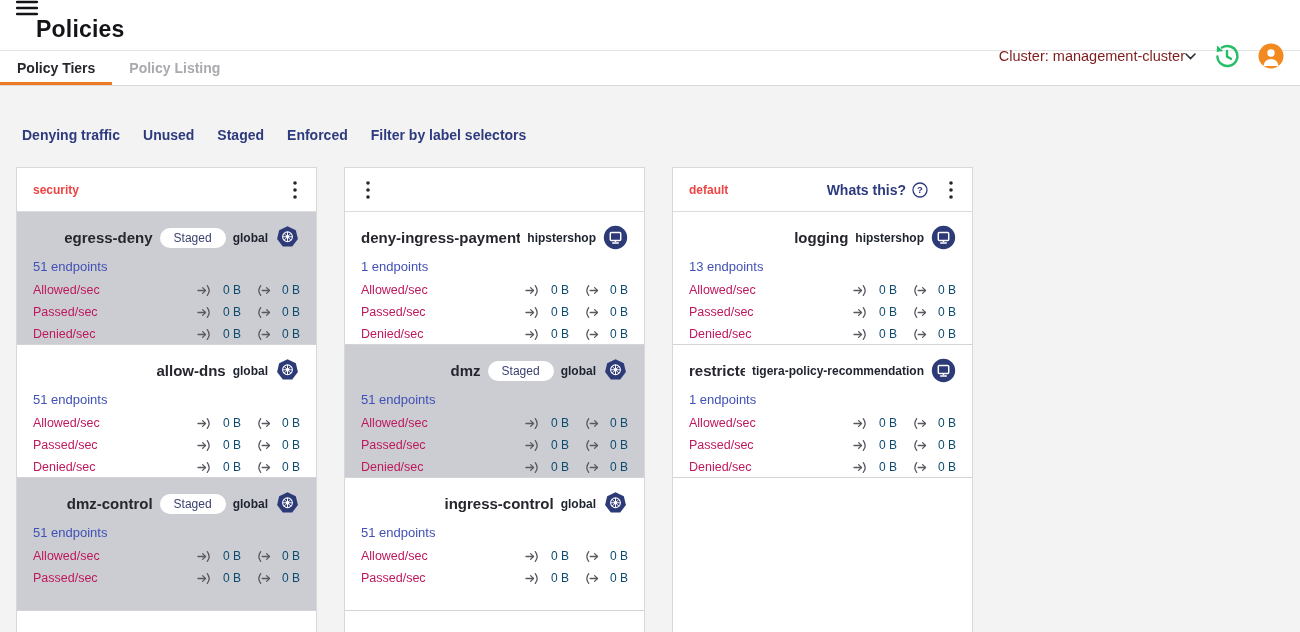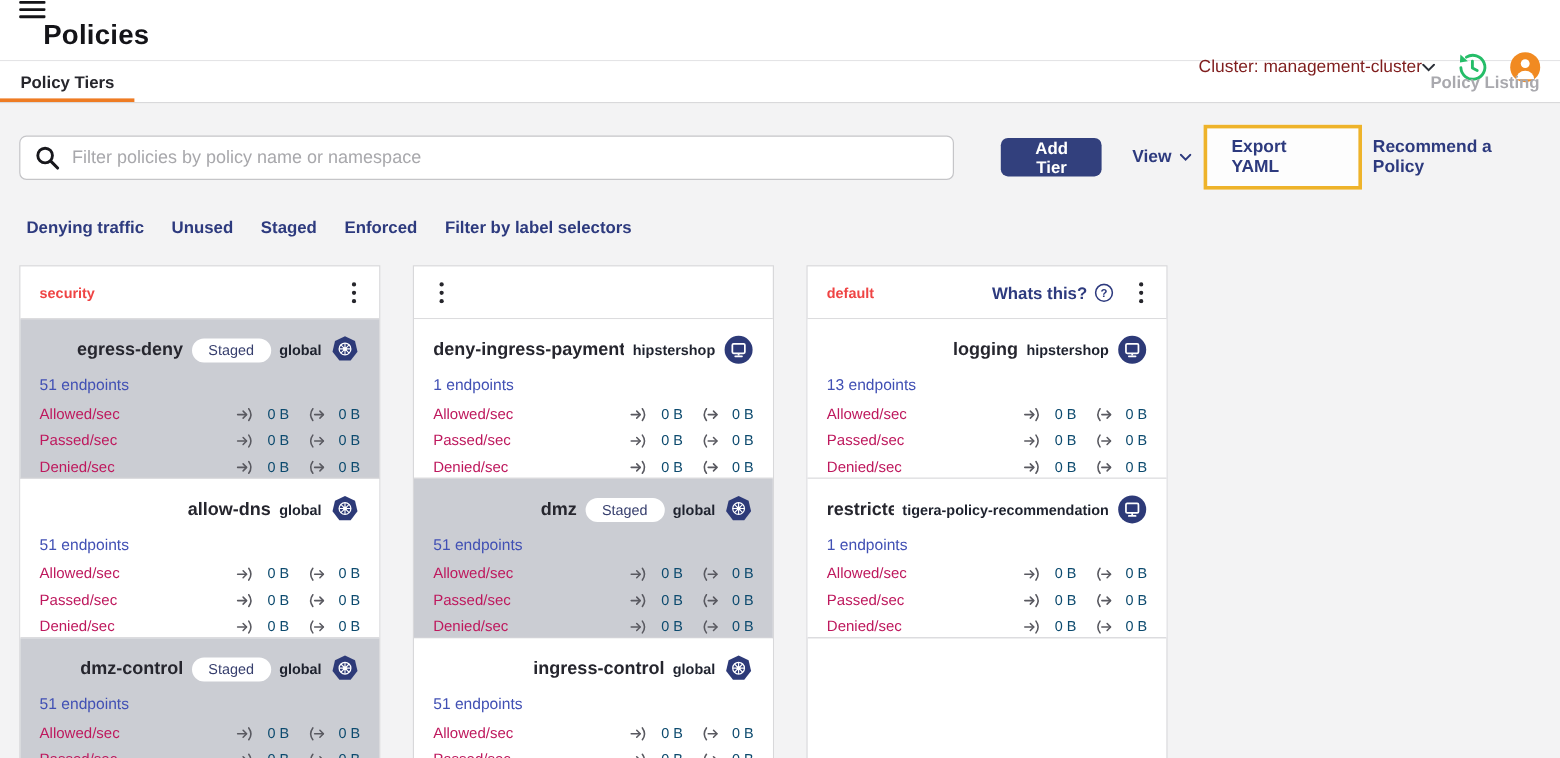--- a/index.html
+++ b/index.html
@@ -16,21 +16,21 @@
     height:51px; background:#fff; border-bottom:1px solid #e4e4e6;
     display:flex; padding:0 16px;flex-direction:column;
   }
   .hamburger { width:24px; height:18px; cursor:pointer; display:flex; align-items:center; }
   .app-title { font-size:23px; font-weight:700; color:#141418; margin-left:20px; letter-spacing:.2px; }
   .header-right { margin-left:auto; display:flex; align-items:center; gap:18px; }
   .cluster-select { display:flex; align-items:center; font-size:14.5px; color:#7f1d1d; cursor:pointer; }
   .round-icon { width:26px; height:26px; display:flex; cursor:pointer; }
 
   
-  .tab-bar { height:35px; background:#fff; border-bottom:1px solid #d9d9db; display:flex;justify-content:space-between; }
+  .tab-bar { height:35px; background:#fff; border-bottom:1px solid #d9d9db; display:flex; }
   .tab { padding:0 17px; display:flex; align-items:center; font-size:14px; font-weight:700;
          color:#a9a9ae; position:relative; cursor:pointer; }
   .tab.active { color:#26262c; }
   .tab.active::after { content:""; position:absolute; left:0; right:0; bottom:0; height:3px; background:#ee7b23; }
 
   
   .content { padding:18px 16px 0; }
   .toolbar { display:flex; align-items:center; }
   .search-box {
     width:811px; height:37px; background:#fff; border:1px solid #c5c5c8; border-radius:6px;
@@ -124,40 +124,20 @@
   <div class="tab active">
       <span>Policy Tiers</span>
     </div>
   <div class="tab">
       <span>Policy Listing</span>
     </div>
 </div>
 
 <div class="content">
 
-  <div class="toolbar">
-    <div class="search-box">
-      <svg width="21" height="21" viewBox="0 0 21 21">
-        <circle cx="8.6" cy="8.6" r="6.1" fill="none" stroke="#17171c" stroke-width="2.4"></circle>
-        <line x1="13.3" y1="13.3" x2="19" y2="19" stroke="#17171c" stroke-width="2.6" stroke-linecap="round"></line>
-      </svg>
-      <input class="search-input" type="text" placeholder="Filter policies by policy name or namespace" style="">
-    </div>
-    <button class="add-tier-btn">Add Tier</button>
-    <a class="nav-link view-link">
-      <span>View</span>
-      <svg width="10" height="7" viewBox="0 0 10 7">
-          <polyline points="1,1 5,5 9,1" fill="none" stroke="#2d3a7e" stroke-width="1.6" stroke-linecap="round"></polyline>
-        </svg>
-    </a>
-    <span class="export-highlight">
-      <a class="nav-link">Export YAML</a>
-    </span>
-    <a class="nav-link recommend-link">Recommend a Policy</a>
-  </div>
 
   <div class="quick-filters">
     <a>Denying traffic</a>
     <a>Unused</a>
     <a>Staged</a>
     <a>Enforced</a>
     <a>Filter by label selectors</a>
   </div>
 
   <div class="tiers-row">

